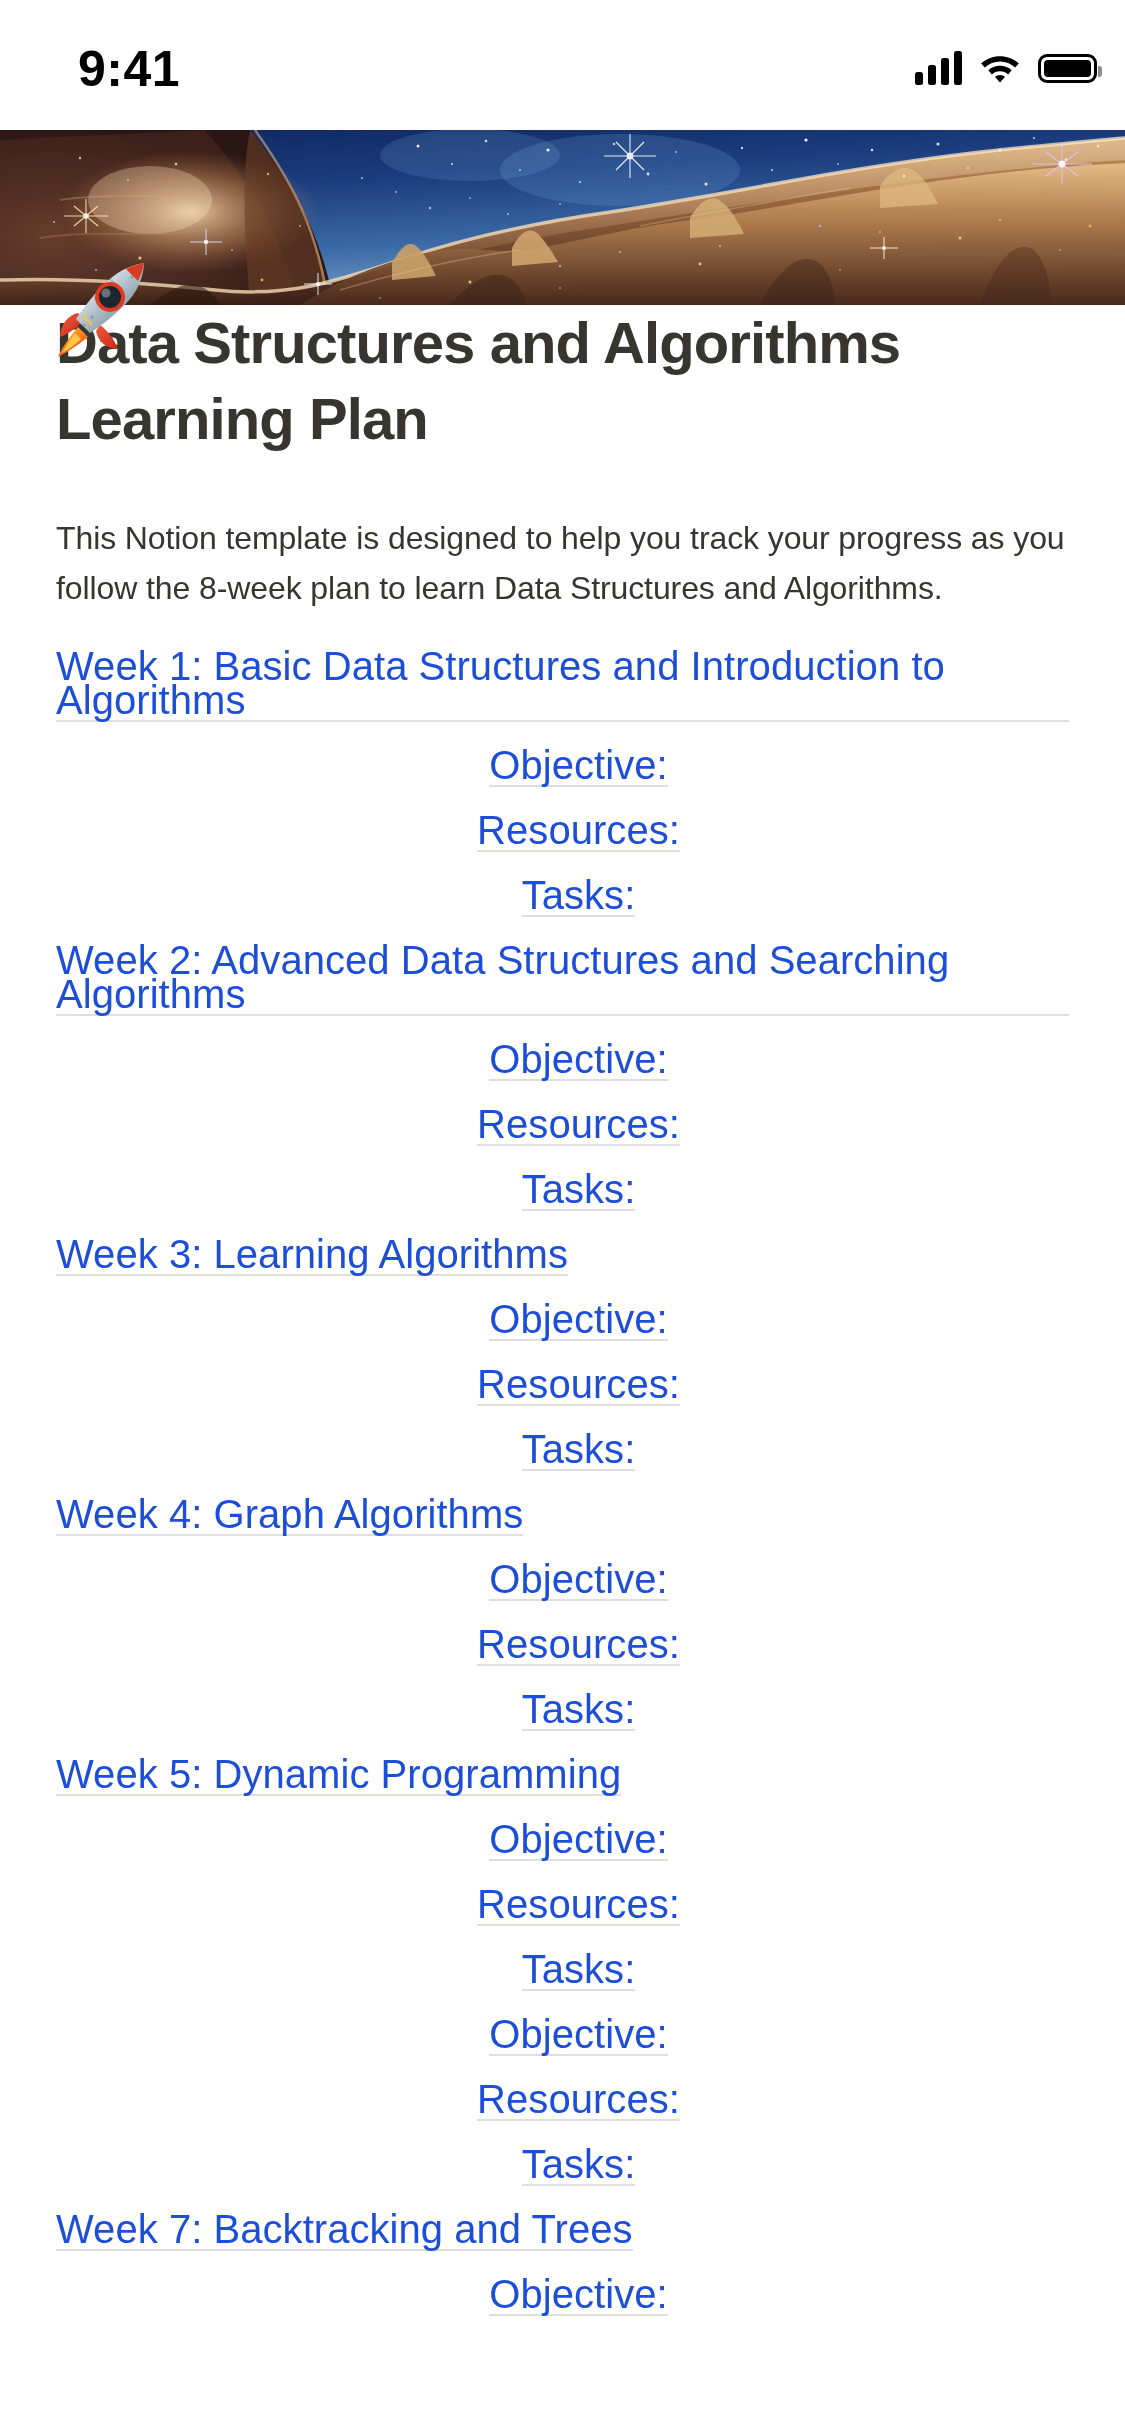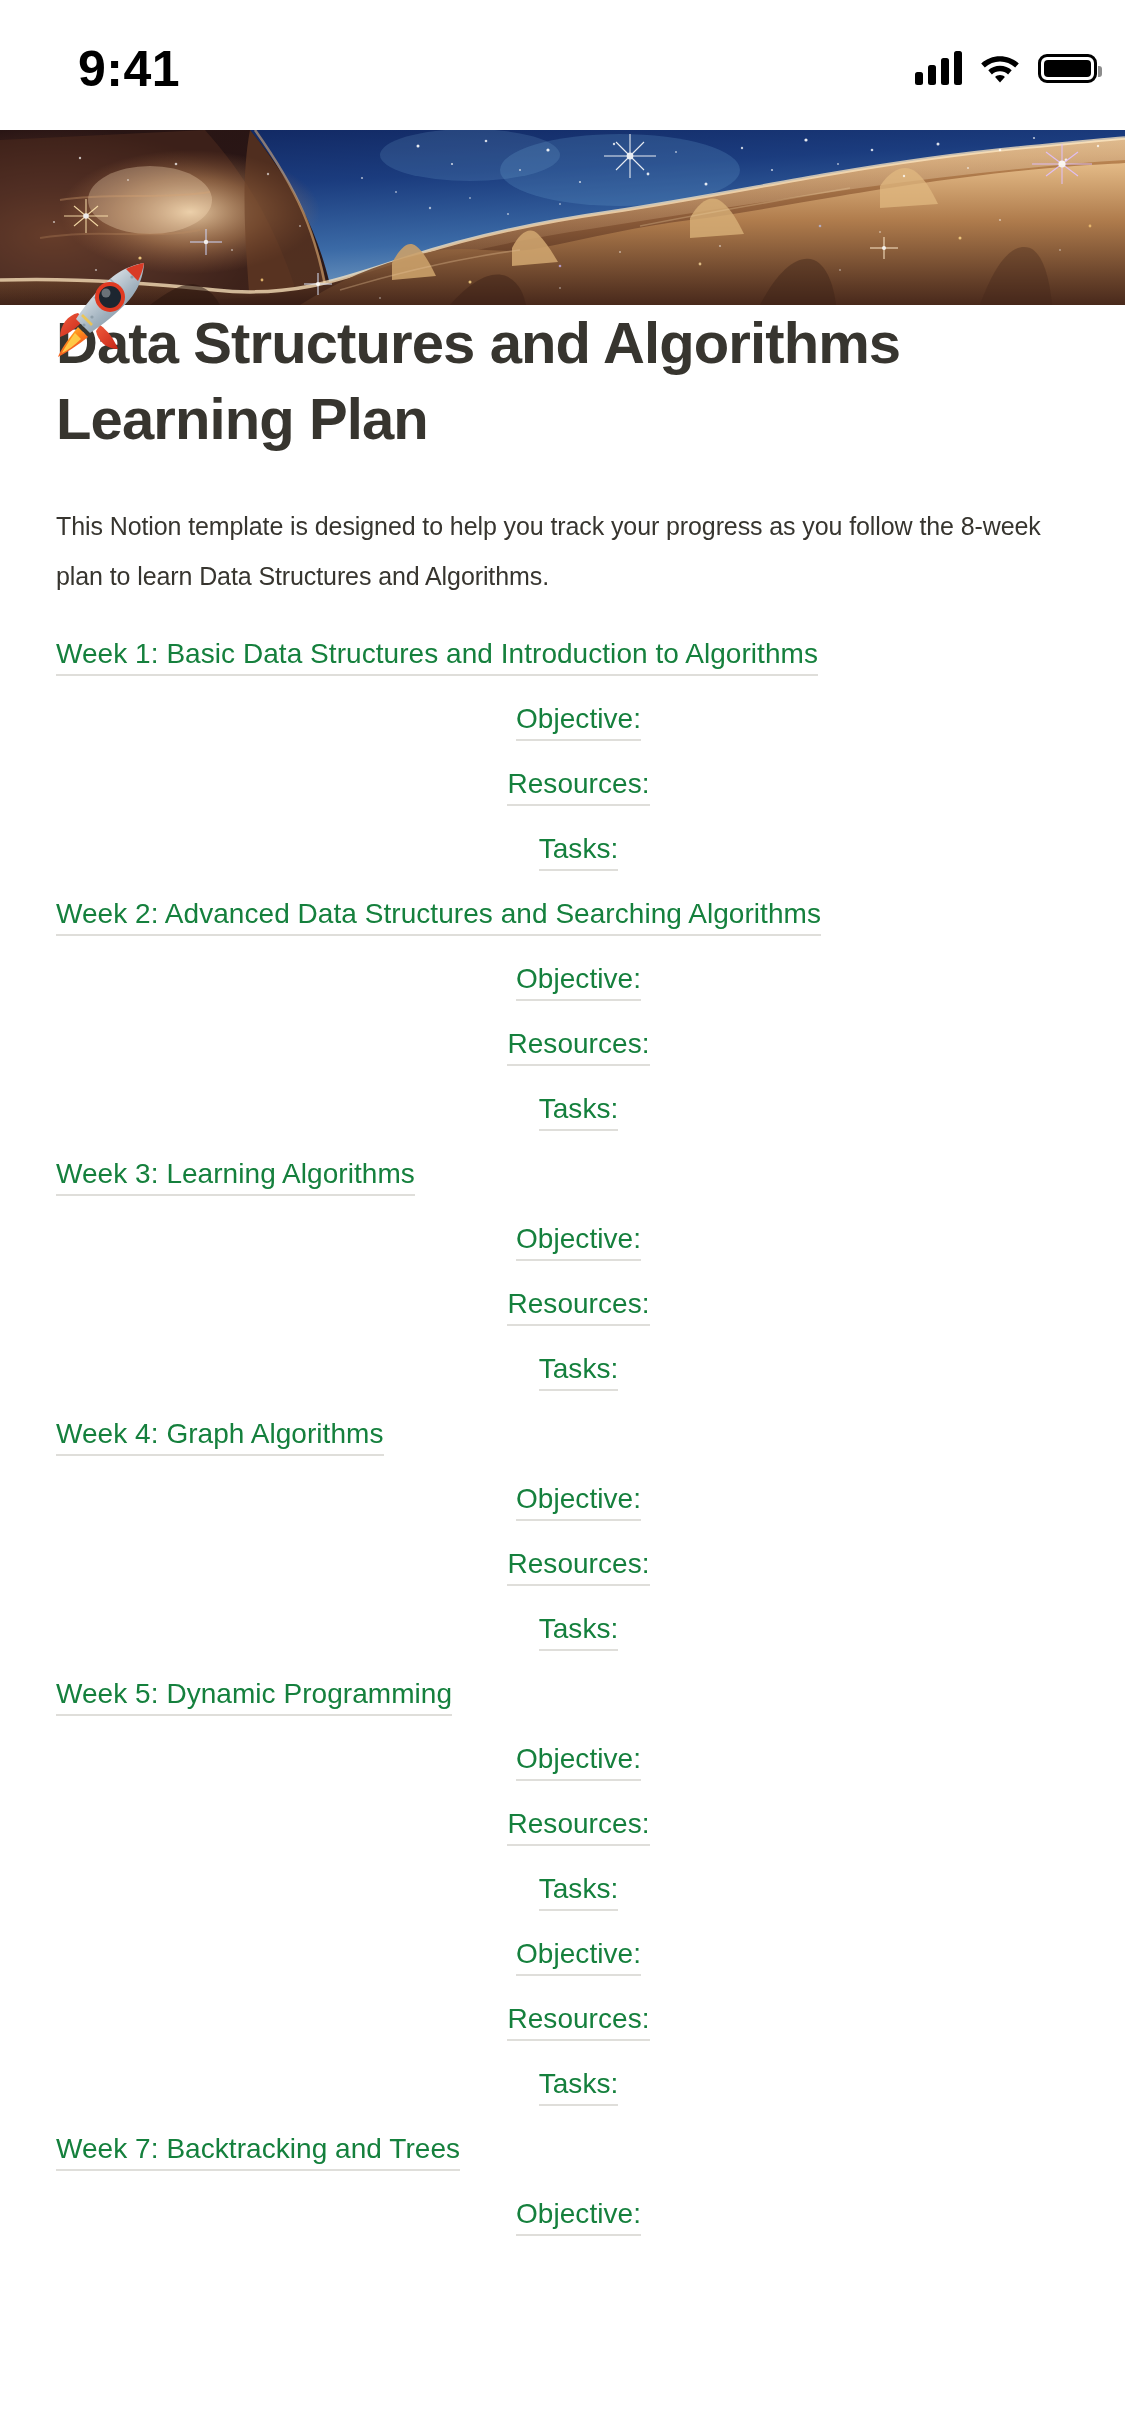--- a/index.html
+++ b/index.html
@@ -127,41 +127,41 @@
   .page-title {
     font-size:58px;
     line-height:76px;
     font-weight:700;
     color:#37352f;
     letter-spacing:-0.9px;
     max-width:1000px;
   }
 
   .page-desc {
-    margin-top:44px;
-    font-size:25px;
+    margin-top:56px;
+    font-size:32px;
     line-height:50px;
     color:#37352f;
     max-width:1010px;
     letter-spacing:-0.1px;
   }
 
   
   .toc { margin-top:36px; }
 
   .toc-row {
     display:block;
     padding:0;
   }
 
   .toc-link {
     display:inline-block;
-    font-size:28px;
+    font-size:40px;
     line-height:34px;
-    color:#15803d;
+    color:#1d4ed8;
     text-decoration:none;
     border-bottom:2px solid #dfdeda;
     padding-bottom:3px;
     letter-spacing:0.05px;
     cursor:pointer;
   }
 
   .toc-row.level-0 { margin-top:0; padding:13px 0 13px 0; }
   .toc-row.level-1 { padding:13px 0 13px 32px;text-align:center; }
 

